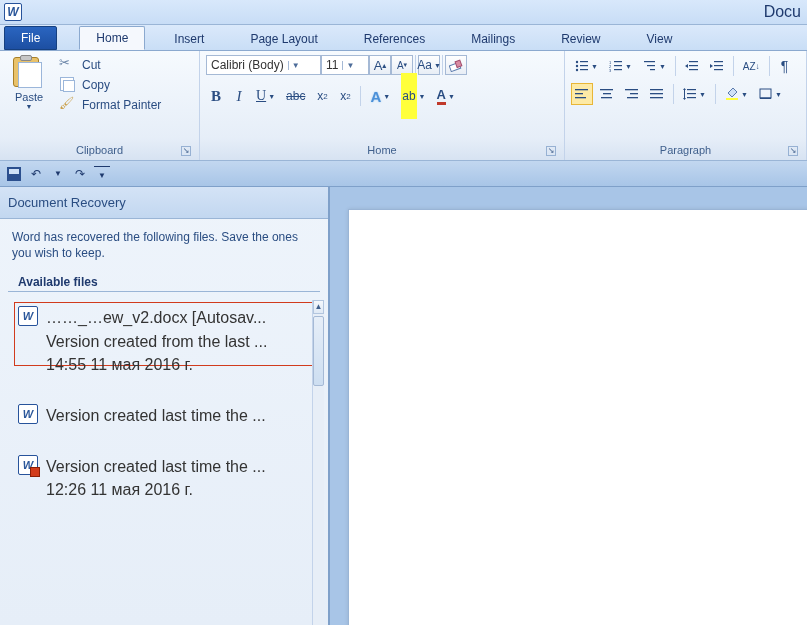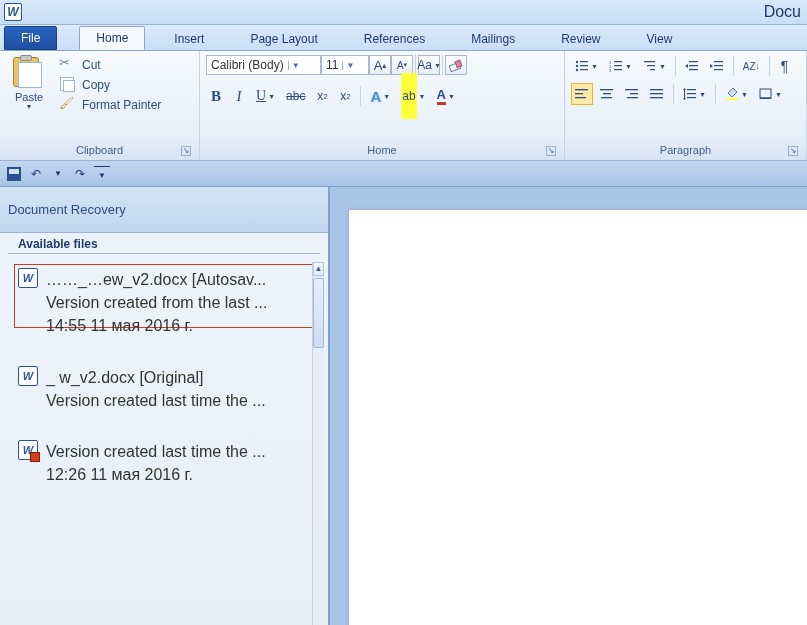--- a/index.html
+++ b/index.html
@@ -60,21 +60,21 @@
   
   .qat-row{ height:26px; background:linear-gradient(#c2d7f0,#a8c5e7); border-bottom:1px solid #7fa0c9; display:flex; align-items:center; padding:0 6px; gap:6px;}
   .qat-ic{ width:16px; height:16px; display:flex; align-items:center; justify-content:center; cursor:pointer; color:#1f3a6e;}
   .floppy{ width:14px; height:14px; background:#2b4f8e; position:relative;}
   .floppy::after{ content:""; position:absolute; left:2px; top:2px; width:10px; height:5px; background:#cfe0f6;}
   .qat-ic.dd{ font-size:8px;}
   
   
   .lower{ display:flex; height:438px; background:#a8c5e7; }
   .recovery{ width:330px; background:linear-gradient(#eef4fb,#e6eef8); border-right:2px solid #7fa0c9; display:flex; flex-direction:column;}
-  .rec-header{ background:linear-gradient(#d4e3f6,#c2d7f0); border-bottom:1px solid #9ab5d6; padding:15px 8px; font-size:13px; color:#2a4d82;}
+  .rec-header{ background:linear-gradient(#d4e3f6,#c2d7f0); border-bottom:1px solid #9ab5d6; padding:8px 8px; font-size:13px; color:#2a4d82;}
   .rec-msg{ padding:10px 12px; font-size:12px; color:#2a4d82; line-height:1.35;}
   .rec-sub{ padding:4px 10px 2px 10px; font-weight:bold; color:#1f3a6e; font-size:12px; border-bottom:1px solid #9ab5d6; margin:0 8px;}
   .rec-listwrap{ position:relative; margin:8px 4px 0 14px; flex:1; overflow:hidden;}
   .rec-list{ position:absolute; left:0; top:0; right:12px; bottom:0; overflow:hidden;}
   .scrollbar{ position:absolute; right:0; top:0; bottom:0; width:12px; background:#e7eef7; border-left:1px solid #c3d3ea;}
   .scrollbar .up,.scrollbar .down{ height:14px; background:linear-gradient(#f5f8fc,#dfe9f5); border:1px solid #b2c5de; font-size:8px; text-align:center; line-height:12px; color:#3f5f8c;}
   .scrollbar .thumb{ height:70px; margin-top:2px; background:linear-gradient(#e6eef8,#cddef1); border:1px solid #a5b9d5; border-radius:2px;}
   .file-item{ display:flex; gap:8px; padding:6px 6px 8px 4px; cursor:pointer;}
   .file-item + .file-item{ margin-top:14px;}
   .doc-ic{ width:20px; height:20px; flex-shrink:0; border:1px solid #27539b; background:#fff; display:flex; align-items:center; justify-content:center; border-radius:2px; position:relative;}
@@ -336,20 +336,21 @@
   <div class="qat-ic">↶</div>
   <div class="qat-ic dd">▼</div>
   <div class="qat-ic">↷</div>
   <div class="qat-ic dd" style="border-top:1px solid #1f3a6e;padding-top:2px;">▼</div>
 </div>
 
 <div class="lower">
 
   <div class="recovery">
     <div class="rec-header">Document Recovery</div>
+    <div class="rec-msg">Word has recovered the following files.  Save the ones you wish to keep.</div>
     <div class="rec-sub">Available files</div>
 
     <div class="rec-listwrap">
       <div class="highlight-box" style="left:0; top:2px; width:360px; height:64px;"></div>
       <div class="rec-list">
 
         <div class="file-item">
           <div class="doc-ic">
               <span>W</span>
             </div>
@@ -358,21 +359,20 @@
             <div>Version created from the last ...</div>
             <div>14:55 11 мая 2016 г.</div>
           </div>
         </div>
 
         <div class="file-item">
           <div class="doc-ic">
               <span>W</span>
             </div>
           <div class="file-lines">
-            <div>   _   w_v2.docx  [Original]</div>
             <div>Version created last time the ...</div>
           </div>
         </div>
 
         <div class="file-item">
           <div class="doc-ic repaired">
               <span>W</span>
             </div>
           <div class="file-lines">
             <div>Version created last time the ...</div>

